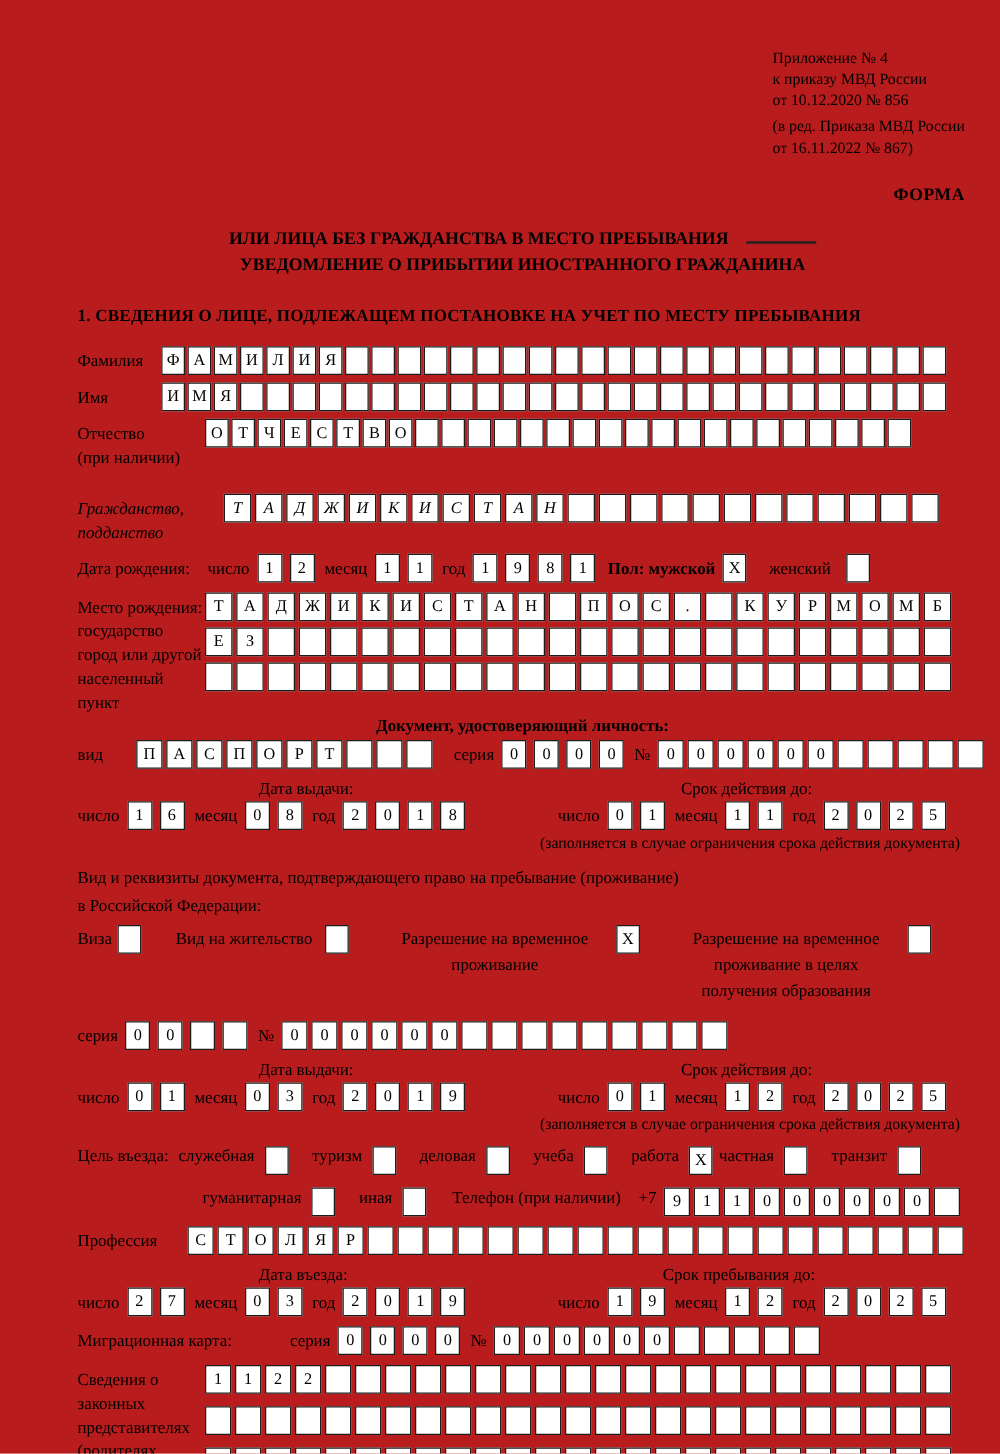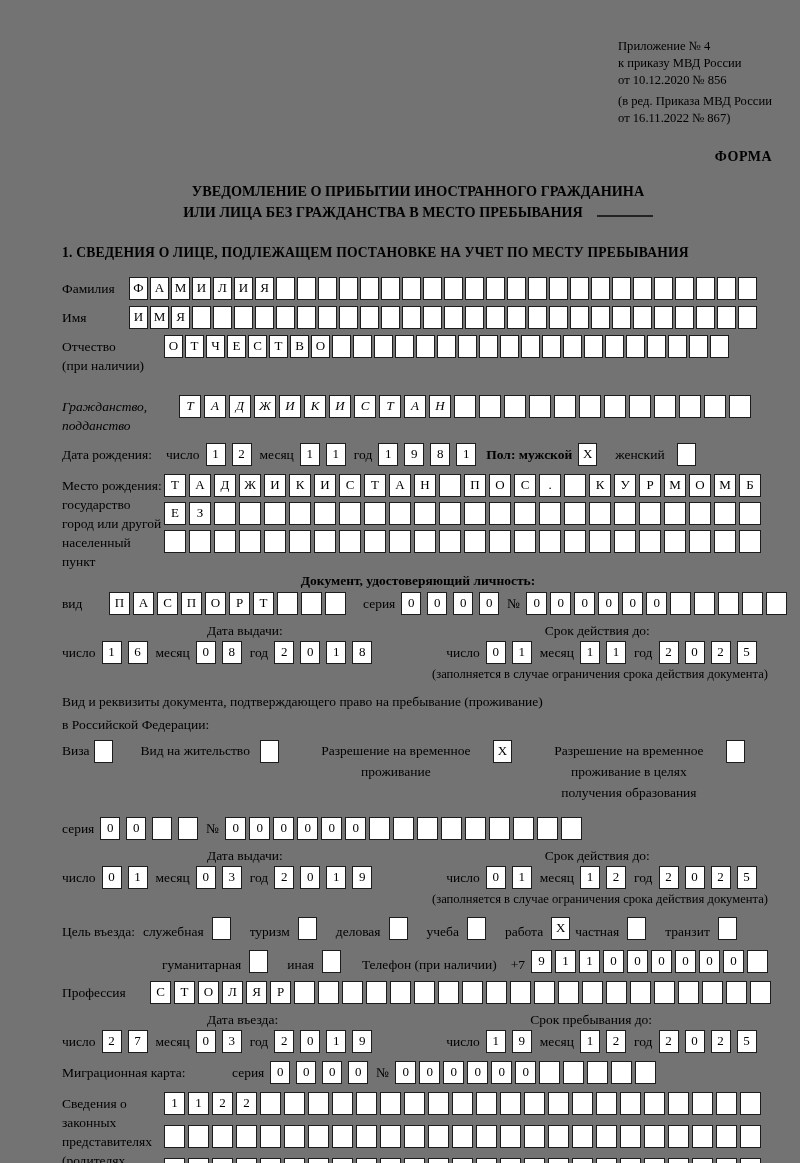--- a/index.html
+++ b/index.html
@@ -1,18 +1,18 @@
 <!DOCTYPE html>
 <html><head>
 <meta charset="utf-8">
 <style>
   * { box-sizing: border-box; }
   html,body { margin:0; padding:0; background:#fff; }
   body { font-family:"Liberation Serif","DejaVu Serif",serif; color:#000; }
-  .page { width:800px; height:1163px; padding:38px 26px 10px 62px; overflow:hidden; background:#737373; position:relative; }
+  .page { width:800px; height:1163px; padding:38px 26px 10px 62px; overflow:hidden; background:#b91c1c; position:relative; }
 
   
   .appendix { margin-left:556px; font-size:12.6px; line-height:17px; }
   .appendix .gap { height:4px; }
   .forma { text-align:right; font-weight:bold; font-size:14px; margin-top:22px; padding-right:2px; letter-spacing:.5px; }
 
   .title { text-align:center; font-weight:bold; font-size:14.2px; line-height:21px; margin-top:16px; }
   .uline { display:inline-block; width:56px; border-bottom:2px solid #222; margin-left:14px; height:14px; }
 
   .section-head { font-weight:bold; font-size:13.6px; margin-top:22px; letter-spacing:.2px; }
@@ -51,21 +51,21 @@
 
   .para { font-size:13.5px; line-height:23px; margin-top:8px; }
 
   
   .opts { display:flex; align-items:flex-start; margin-top:4px; font-size:13.5px; }
   .opt { display:flex; align-items:flex-start; }
   .opt .olabel { line-height:21px; }
   .opt .c-170 { width:178px; text-align:center; }
   .opt + .opt { margin-left:26px; }
 
-  .purpose-row { display:flex; align-items:flex-end; font-size:13.5px; margin-top:10px; }
+  .purpose-row { display:flex; align-items:flex-start; font-size:13.5px; margin-top:10px; }
   .purpose-row .pl { margin-right:8px; }
   .purpose-row .cb { margin-right:18px; }
   .purpose-row .cb.tight { margin-right:0; }
   .indent-100 { margin-left:100px; }
 
   .phone-label { margin-left:20px; margin-right:14px; }
   .plus7 { margin-right:6px; }
 </style>
 </head>
 <body>
@@ -77,24 +77,24 @@
     <div>к приказу МВД России</div>
     <div>от 10.12.2020 № 856</div>
     <div class="gap"></div>
     <div>(в ред. Приказа МВД России</div>
     <div>от 16.11.2022 № 867)</div>
   </div>
 
   <div class="forma">ФОРМА</div>
 
   <div class="title">
-    <div>УВЕДОМЛЕНИЕ О ПРИБЫТИИ ИНОСТРАННОГО ГРАЖДАНИНА</div>
     <div>
       <span>ИЛИ ЛИЦА БЕЗ ГРАЖДАНСТВА В МЕСТО ПРЕБЫВАНИЯ</span><span class="uline"></span>
     </div>
+    <div>УВЕДОМЛЕНИЕ О ПРИБЫТИИ ИНОСТРАННОГО ГРАЖДАНИНА</div>
   </div>
 
   <div class="section-head">1. СВЕДЕНИЯ О ЛИЦЕ, ПОДЛЕЖАЩЕМ ПОСТАНОВКЕ НА УЧЕТ ПО МЕСТУ ПРЕБЫВАНИЯ</div>
 
   <div class="frow" style="margin-top:16px;">
     <span class="flabel lbl-67">Фамилия</span>
     <span class="cells">
         <span class="cell">Ф</span>
         <span class="cell">А</span>
         <span class="cell">М</span>

